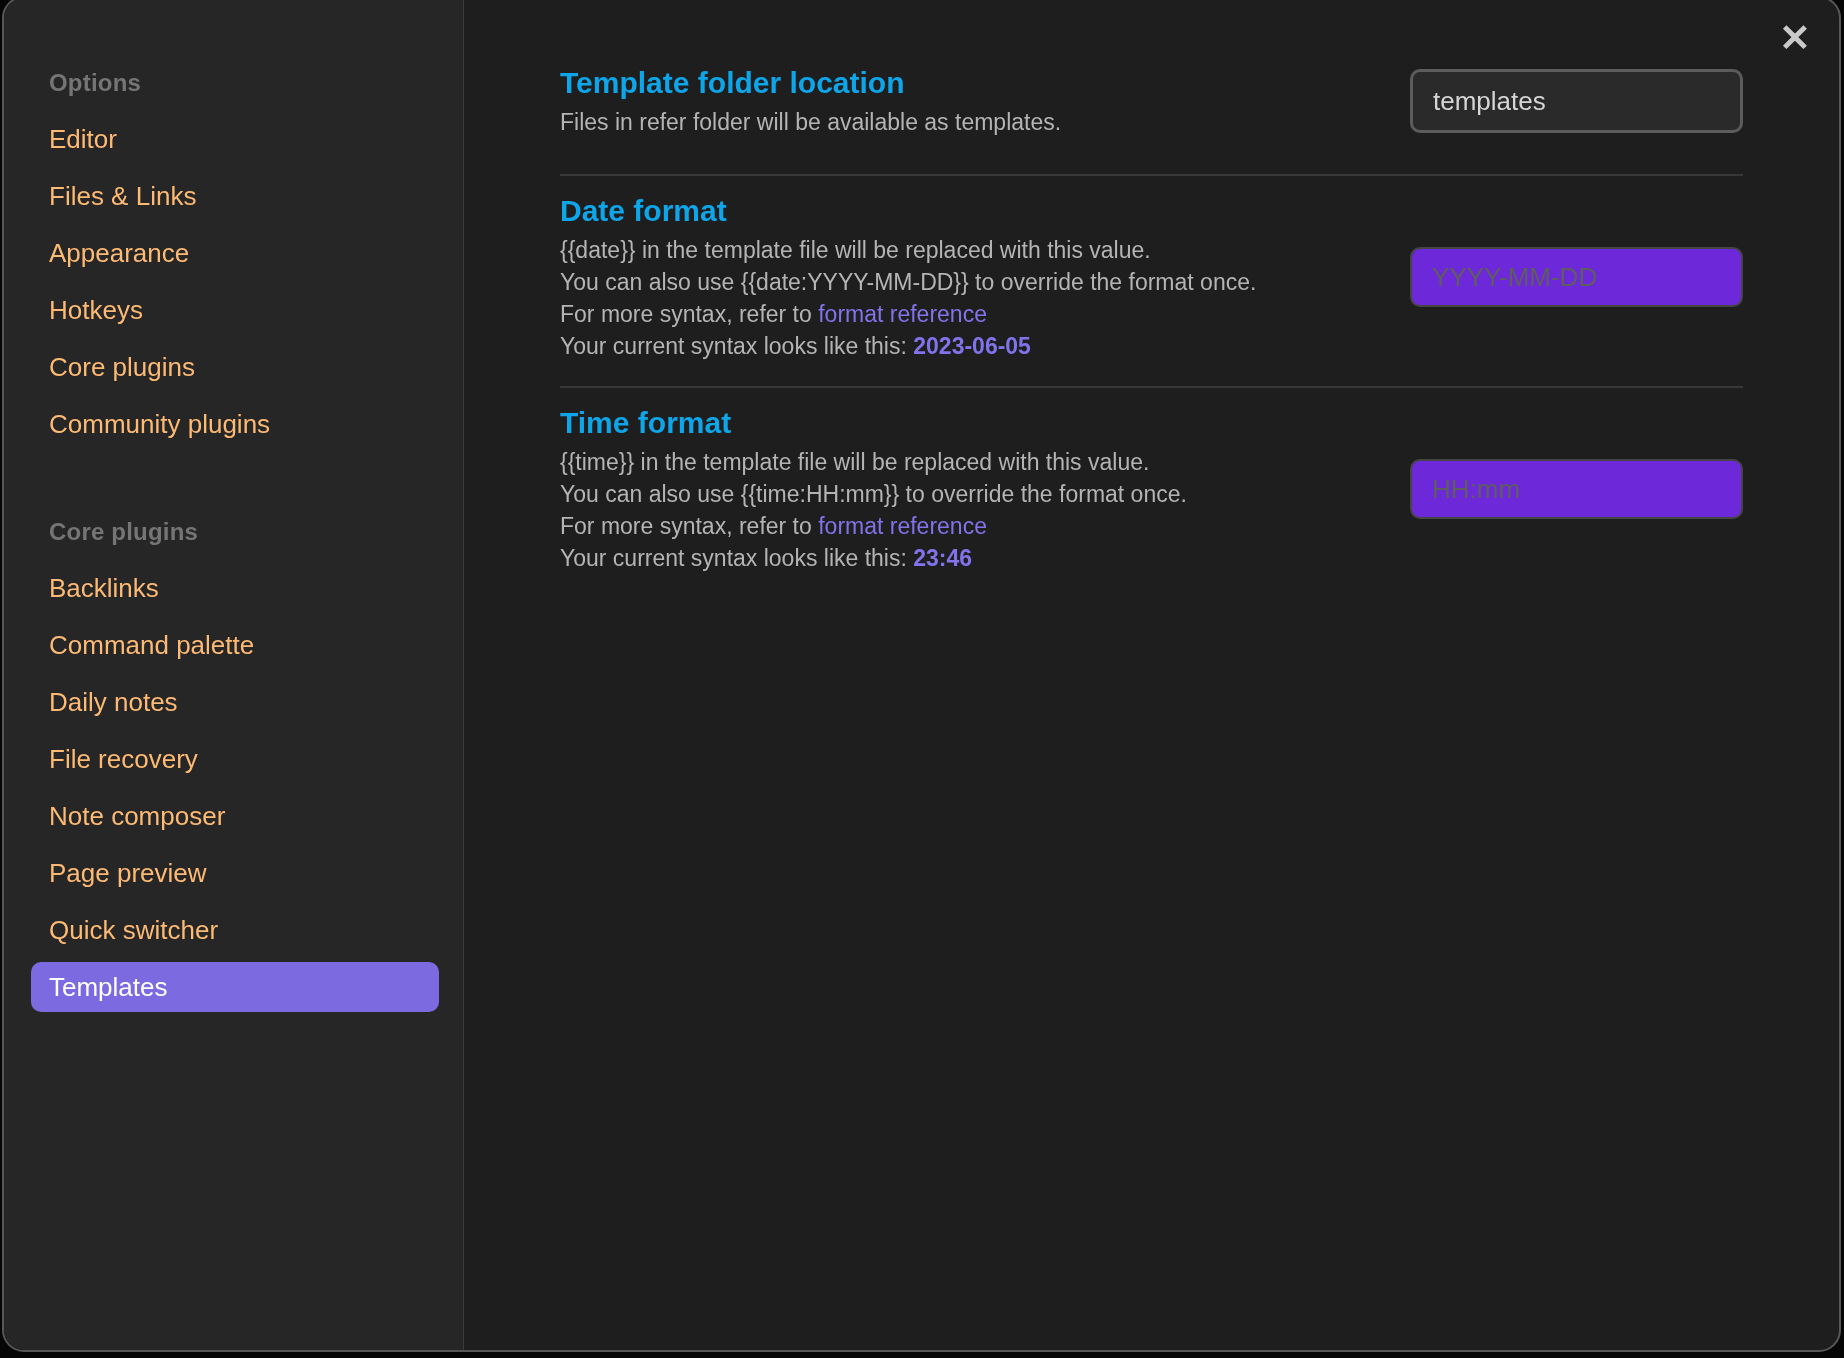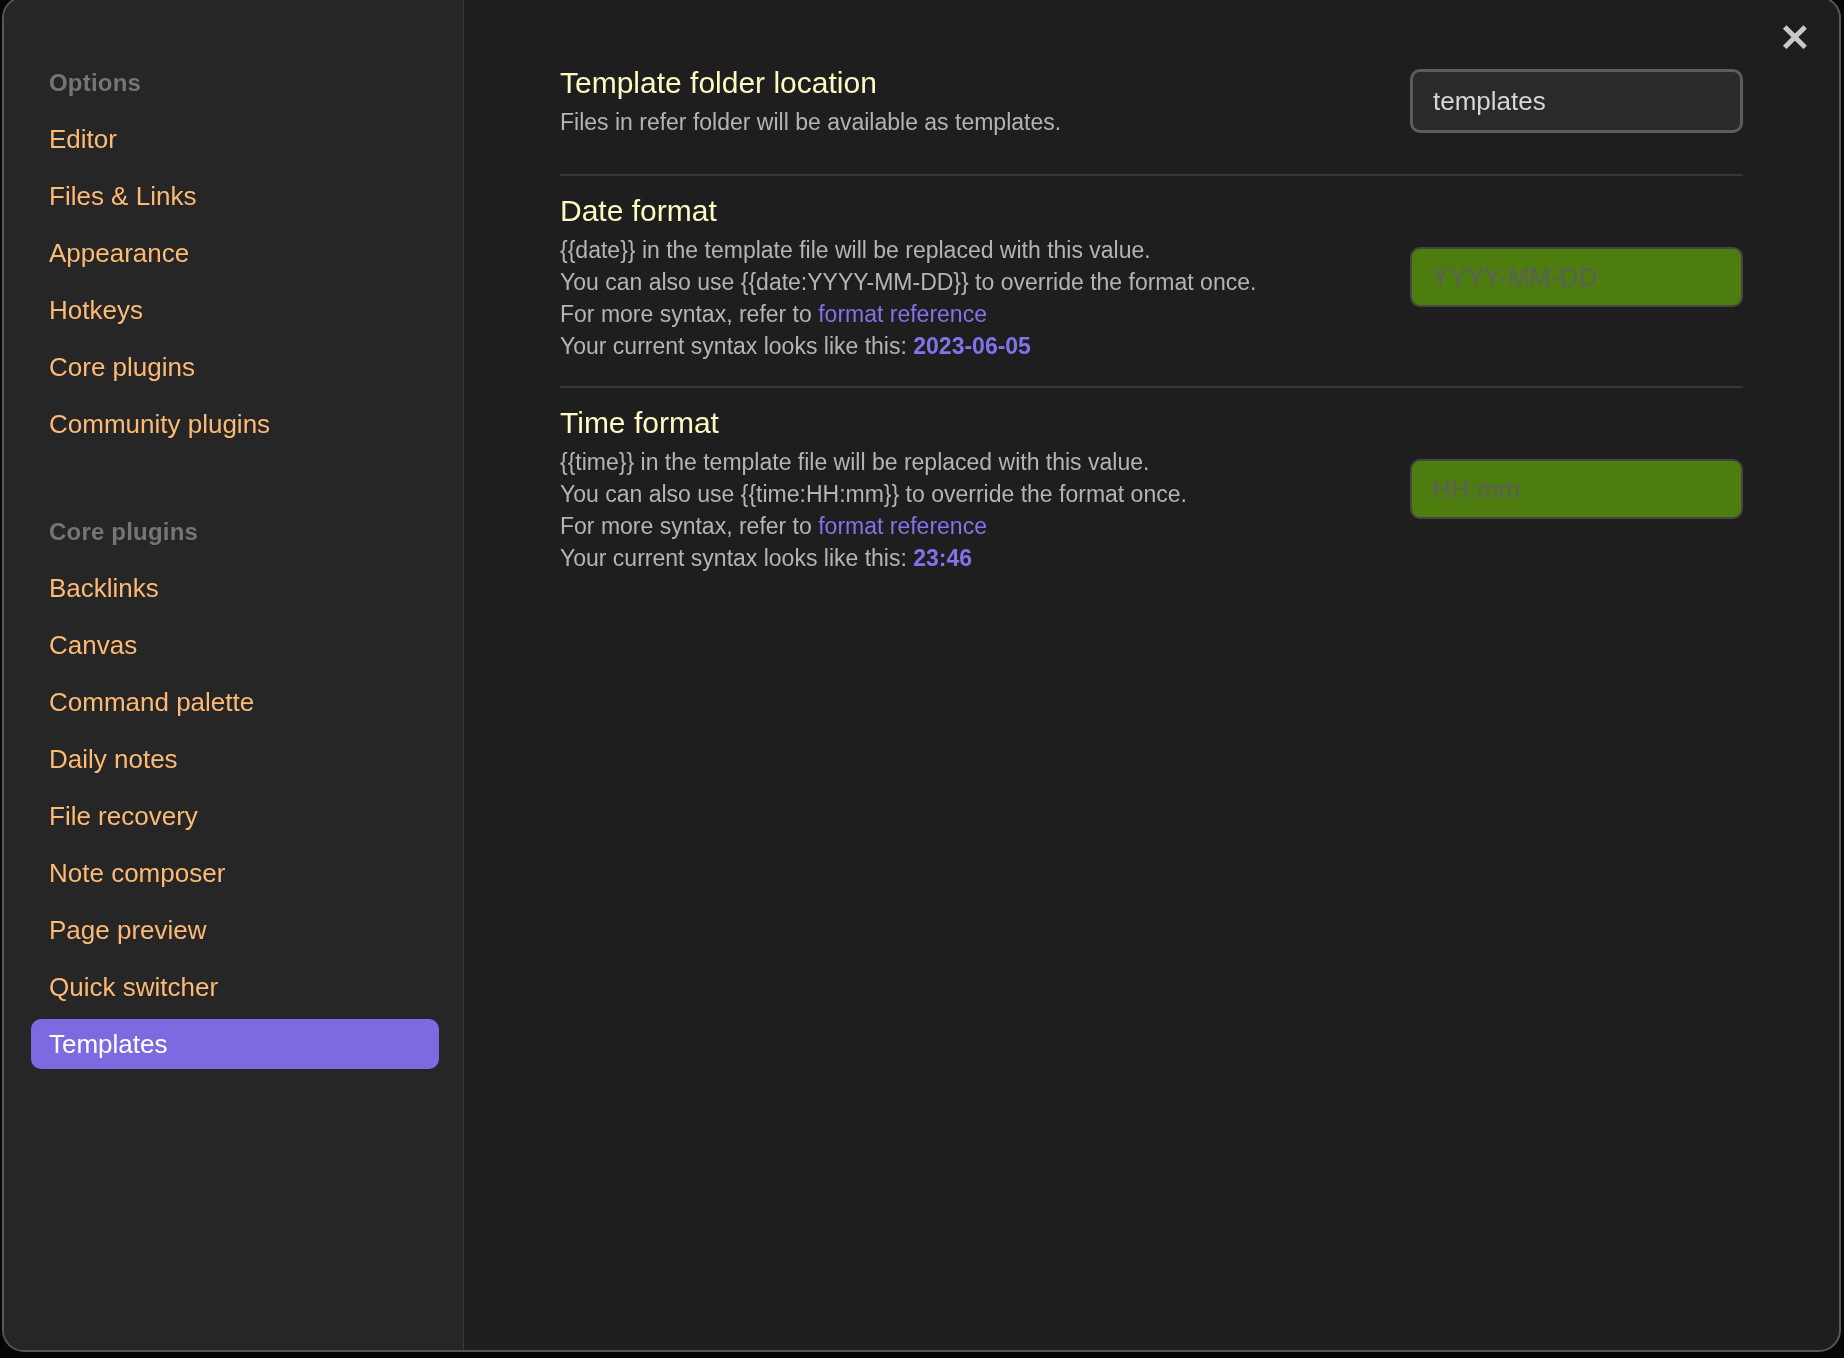--- a/index.html
+++ b/index.html
@@ -81,42 +81,42 @@
   }
   .setting + .setting {
     border-top: 2px solid #373737;
   }
   .setting-info {
     flex: 1;
     min-width: 0;
   }
   .setting-name {
     font-size: 30px;
-    font-weight: 400;
-    color: #fef9c3;
+    font-weight: 700;
+    color: #0ea5e9;
     line-height: 38px;
   }
   .setting-desc {
     margin-top: 4px;
     font-size: 23px;
     color: #b4b4b4;
     line-height: 32px;
   }
   .setting-control {
     width: 340px;
     flex-shrink: 0;
     display: flex;
     justify-content: flex-end;
     align-items: center;
   }
   .text-input {
     width: 333px;
     height: 60px;
     box-sizing: border-box;
-    background: #4d7c0f;
+    background: #6d28d9;
     border: 2px solid #454545;
     border-radius: 10px;
     padding: 0 20px;
     font-family: "Liberation Sans", "DejaVu Sans", sans-serif;
     font-size: 26px;
     color: #d6d6d6;
     outline: none;
   }
   .text-input::placeholder {
     color: #5e5e5e;
@@ -167,21 +167,20 @@
     <div class="nav-header">Options</div>
     <div class="nav-item">Editor</div>
     <div class="nav-item">Files &amp; Links</div>
     <div class="nav-item">Appearance</div>
     <div class="nav-item">Hotkeys</div>
     <div class="nav-item">Core plugins</div>
     <div class="nav-item">Community plugins</div>
 
     <div class="nav-header second">Core plugins</div>
     <div class="nav-item">Backlinks</div>
-    <div class="nav-item">Canvas</div>
     <div class="nav-item">Command palette</div>
     <div class="nav-item">Daily notes</div>
     <div class="nav-item">File recovery</div>
     <div class="nav-item">Note composer</div>
     <div class="nav-item">Page preview</div>
     <div class="nav-item">Quick switcher</div>
     <div class="nav-item selected">Templates</div>
   </aside>
 
   <main class="content">

